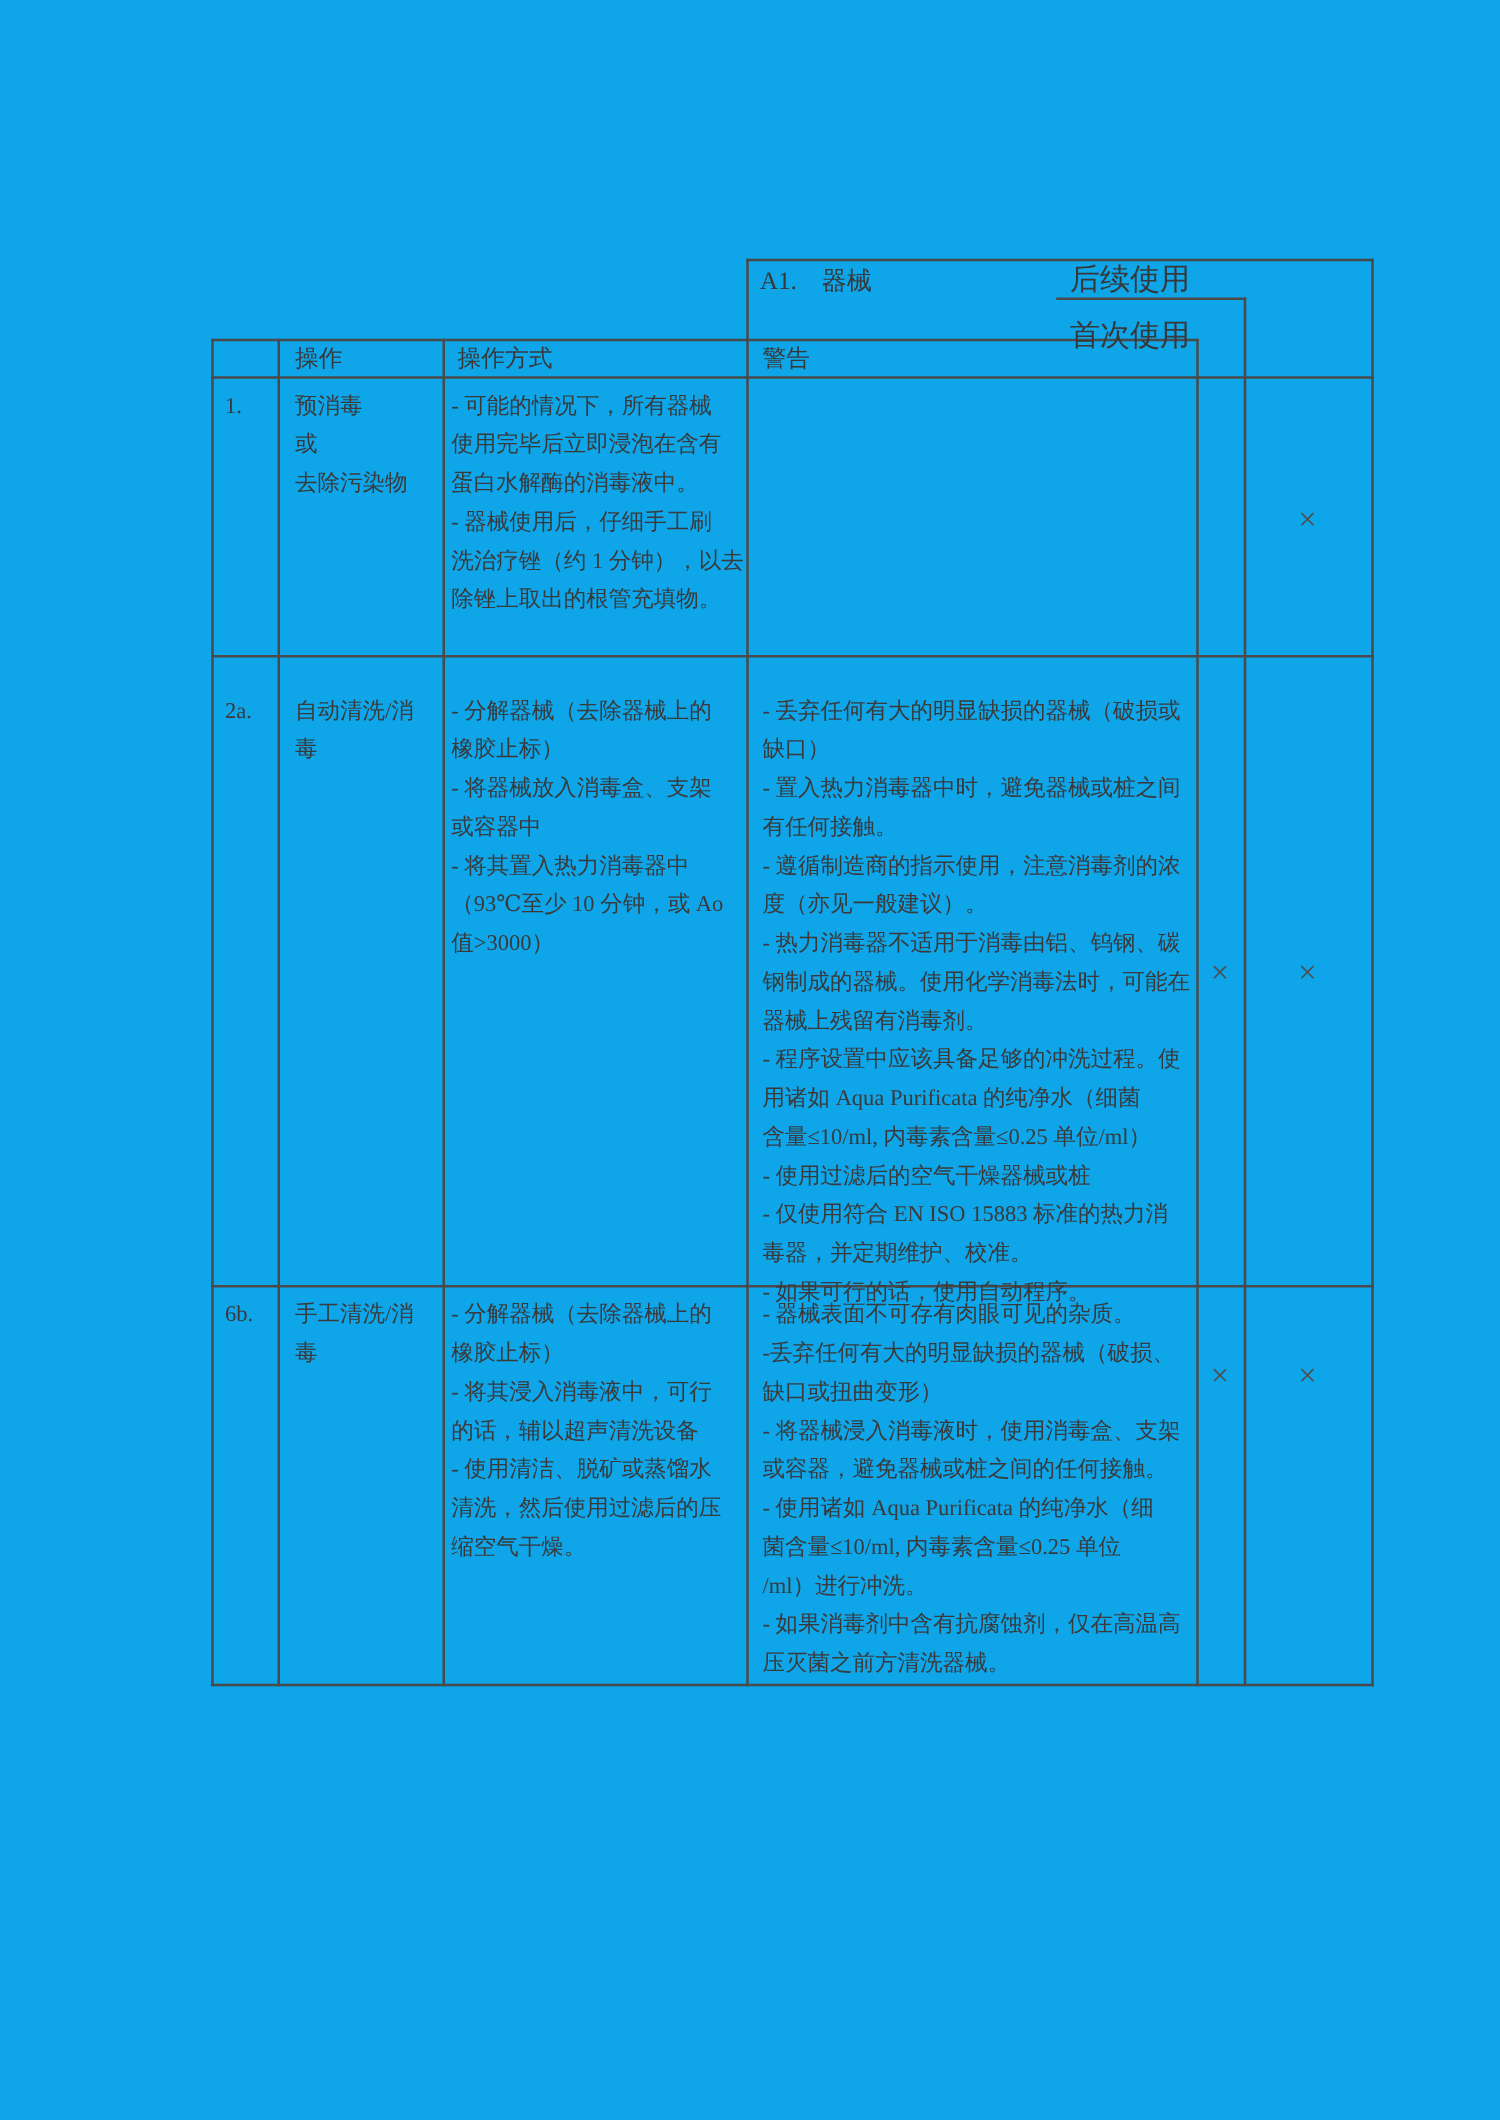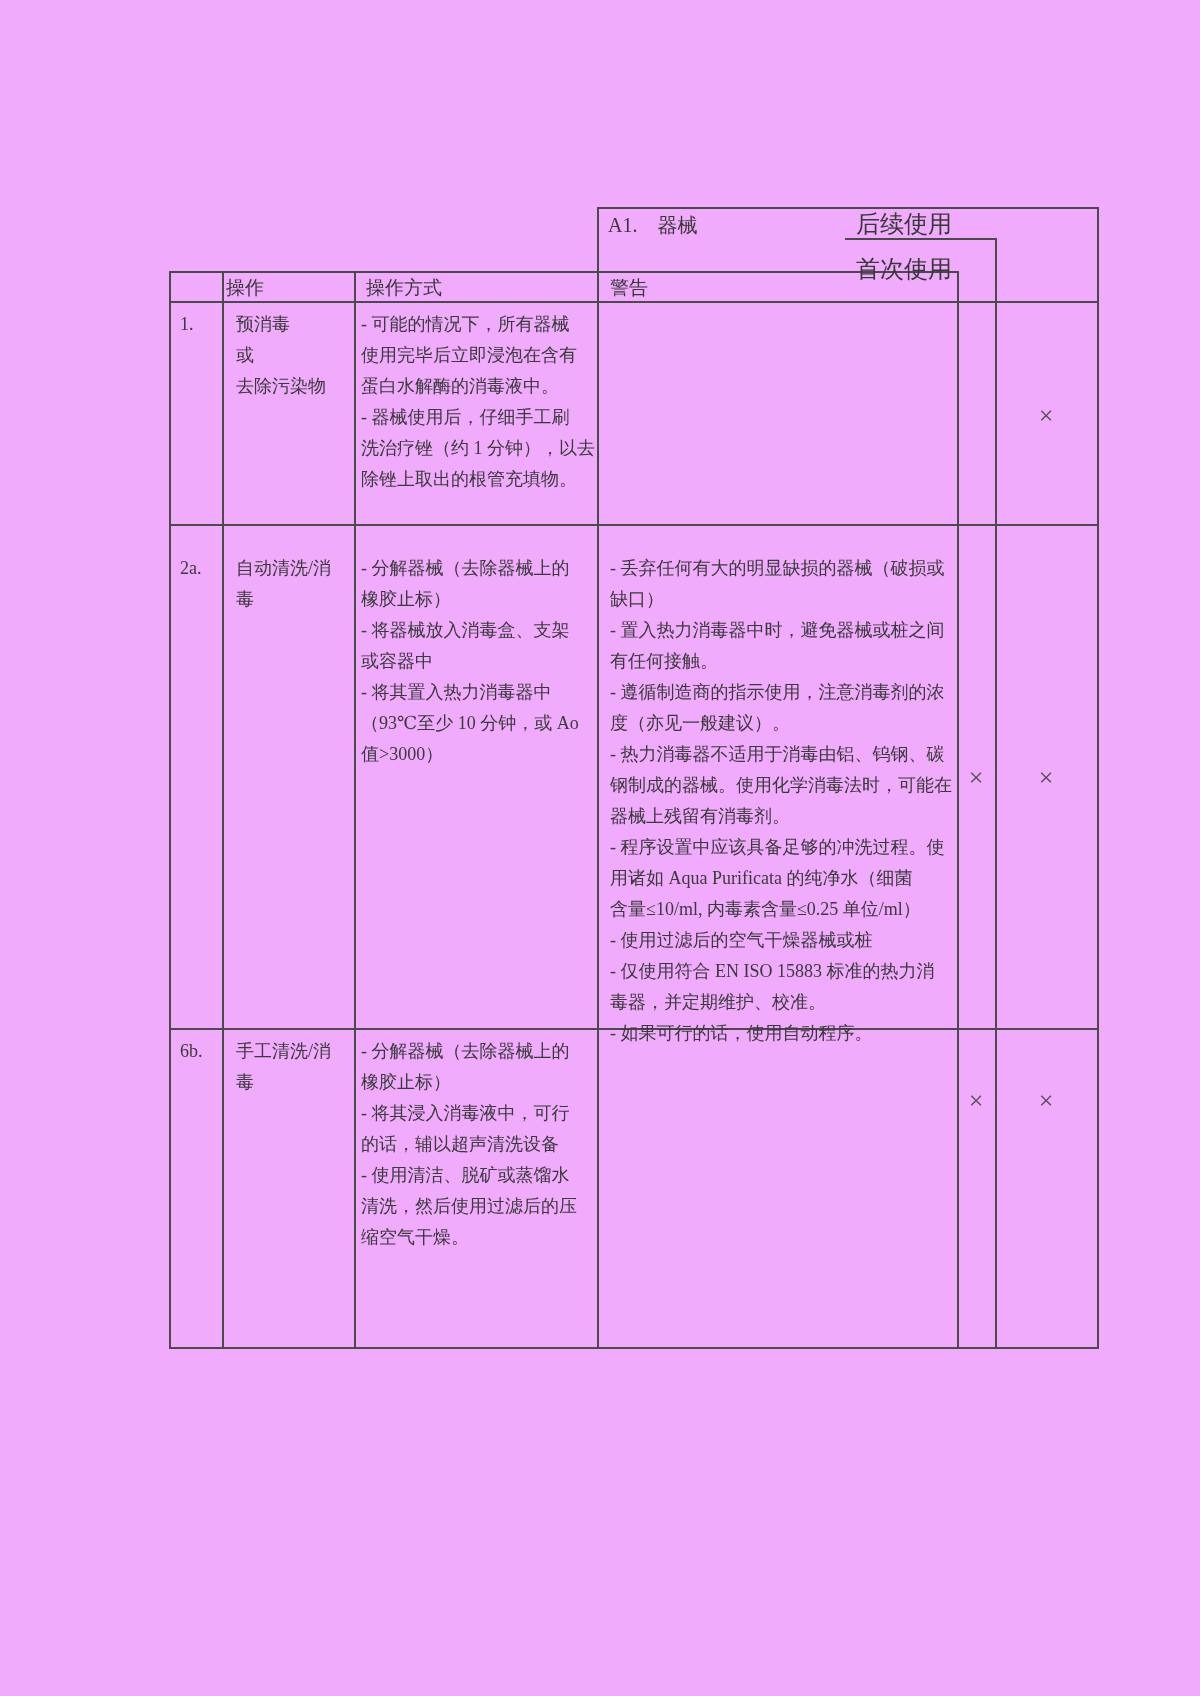--- a/index.html
+++ b/index.html
@@ -1,29 +1,29 @@
 <!DOCTYPE html>
 <html><head>
 <meta charset="utf-8">
 <title>A1 器械 消毒表</title>
 <style>
   html,body{margin:0;padding:0;background:#ffffff;}
   .page{
-    position:relative;width:1200px;height:1696px;background:#f0abfc;
+    position:relative;width:1200px;height:1696px;background:#0ea5e9;
     font-family:"Liberation Serif","DejaVu Serif",serif;
     color:#3a3a3a;overflow:hidden;
   }
   .ln{position:absolute;background:#4a4a4a;}
   .txt{position:absolute;white-space:pre-wrap;}
   .lbl{font-size:24px;line-height:24px;color:#383838;}
   .a1{left:608px;top:213px;font-size:20px;}
   .lbl-subseq{left:856px;top:212px;}
   .lbl-first{left:856px;top:244px;margin-top:13px;}
   .th{font-size:19px;line-height:24px;color:#383838;}
-  .th-op{left:226px;top:276px;}
+  .th-op{left:236px;top:276px;}
   .th-method{left:366px;top:276px;}
   .th-warn{left:610px;top:276px;}
   .cell{
     position:absolute;font-size:18px;line-height:31px;
     white-space:pre-wrap;color:#3a3a3a;
   }
   .col-id{left:180px;width:42px;}
   .col-op{left:236px;width:116px;}
   .col-method{left:361px;width:236px;}
   .col-warn{left:610px;width:347px;}
@@ -113,16 +113,26 @@
   <div class="cell col-id row-2b">6b.</div>
   <div class="cell col-op row-2b">手工清洗/消
 毒</div>
   <div class="cell col-method row-2b">- 分解器械（去除器械上的
 橡胶止标）
 - 将其浸入消毒液中，可行
 的话，辅以超声清洗设备
 - 使用清洁、脱矿或蒸馏水
 清洗，然后使用过滤后的压
 缩空气干燥。</div>
+  <div class="cell col-warn row-2b">- 器械表面不可存有肉眼可见的杂质。
+-丢弃任何有大的明显缺损的器械（破损、
+缺口或扭曲变形）
+- 将器械浸入消毒液时，使用消毒盒、支架
+或容器，避免器械或桩之间的任何接触。
+- 使用诸如 Aqua Purificata 的纯净水（细
+菌含量≤10/ml, 内毒素含量≤0.25 单位
+/ml）进行冲洗。
+- 如果消毒剂中含有抗腐蚀剂，仅在高温高
+压灭菌之前方清洗器械。</div>
   <div class="mark mark-first mark-y2b">×</div>
   <div class="mark mark-subseq mark-y2b">×</div>
 
 </div>
 
 </body></html>

